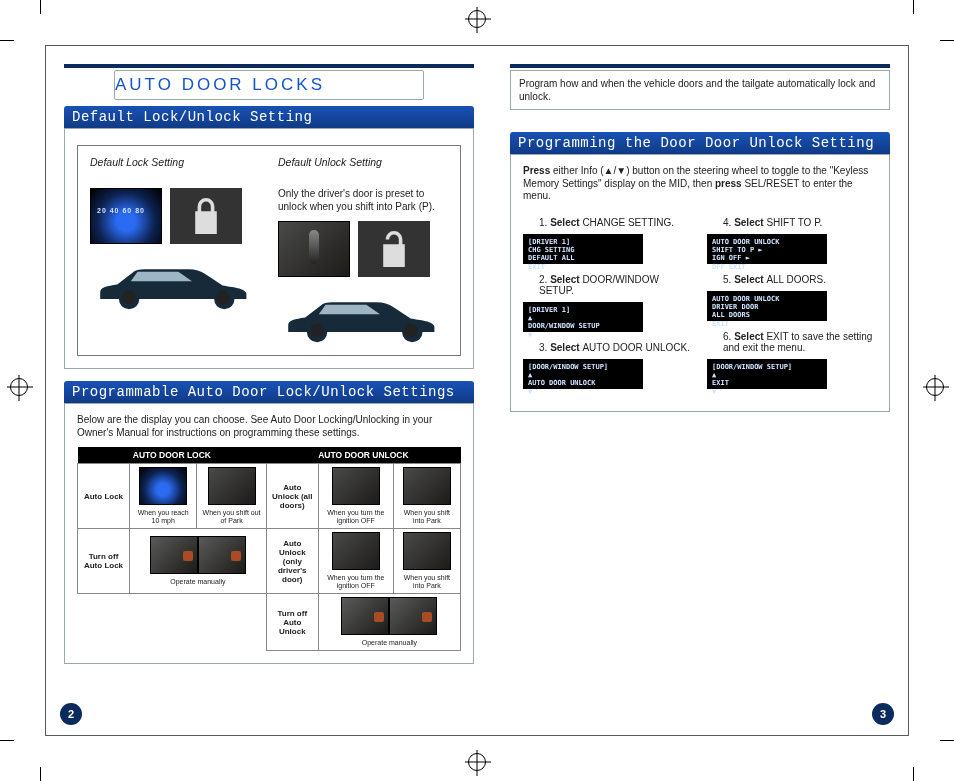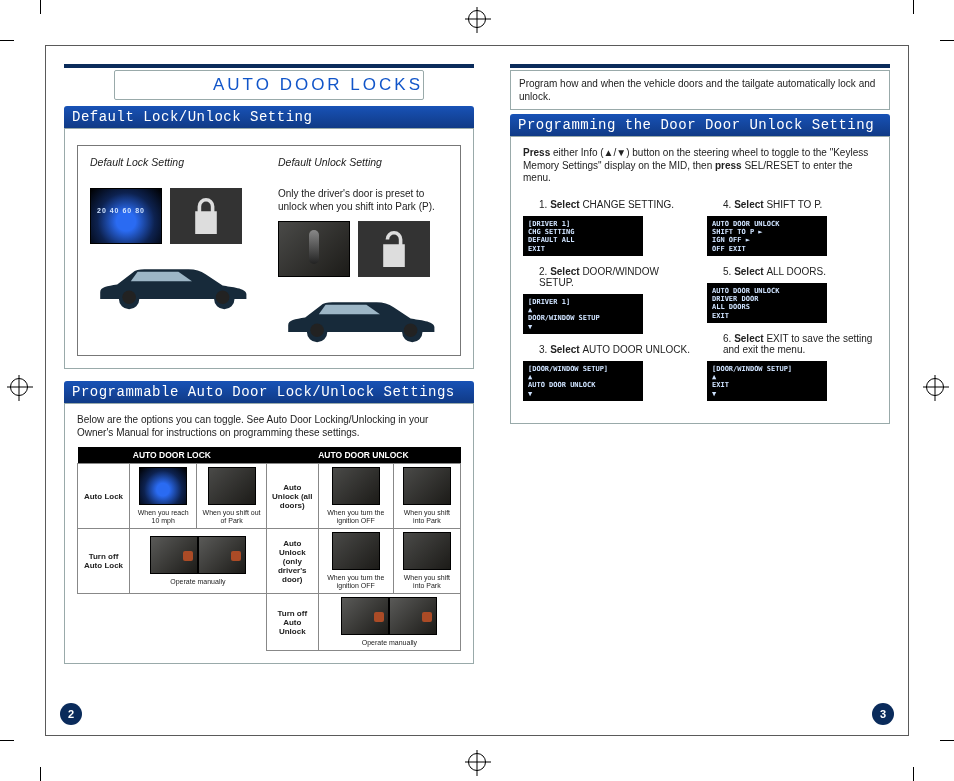--- a/index.html
+++ b/index.html
@@ -14,21 +14,21 @@
   .reg::before,.reg::after{content:"";position:absolute;background:#000}
   .reg::before{left:50%;top:-4px;width:1px;height:26px;transform:translateX(-.5px)}
   .reg::after{top:50%;left:-4px;height:1px;width:26px;transform:translateY(-.5px)}
   .page{position:absolute;left:45px;right:45px;top:45px;bottom:45px;border:1px solid #5a5a5a}
   .spread{display:flex;height:100%}
   .col{flex:1;padding:18px 18px 30px 18px;position:relative}
   .col+.col{border-left:0px solid transparent}
   .pnum{position:absolute;bottom:10px;width:22px;height:22px;border-radius:50%;background:#0a2b5b;color:#fff;font:700 11px/22px sans-serif;text-align:center}
   .pnum.l{left:14px}.pnum.r{right:14px}
   .rule{height:4px;background:linear-gradient(#0a2b5b,#0a2b5b);margin-bottom:2px;border-top:3px solid #0a2b5b;border-bottom:1px solid #0a2b5b;background:transparent}
-  .titlebar{background:#fff;border:1px solid #9aa;border-radius:2px;padding:4px 0;text-align:right;margin:0 50px 6px 50px;letter-spacing:3px;color:#1155c9;font-weight:400;font-size:17px;font-family:"DIN Condensed","Arial Narrow",sans-serif}
+  .titlebar{background:#fff;border:1px solid #9aa;border-radius:2px;padding:4px 0;text-align:left;margin:0 50px 6px 50px;letter-spacing:3px;color:#1155c9;font-weight:400;font-size:17px;font-family:"DIN Condensed","Arial Narrow",sans-serif}
   .secthead{background:linear-gradient(#1852b6,#103a86);color:#fff;font-family:Liberation Mono, monospace;font-size:14px;letter-spacing:.5px;padding:3px 8px;border-radius:3px 3px 0 0}
   .box{border:1px solid #9aa;padding:10px 12px 12px 12px;margin-bottom:12px;background:#fff}
   .box.inner{border:1px solid #777;margin:6px 0 0 0}
   .twocol{display:flex;gap:18px}
   .twocol>div{flex:1}
   .ital{font-style:italic;font-size:10.5px;margin-bottom:20px}
   .bodyt{font-size:10px;line-height:1.25}
   .imgrow{display:flex;gap:8px;margin-top:8px}
   .speedo{width:72px;height:56px;background:radial-gradient(circle at 50% 60%,#2a6bf2 20%,#0d2250 60%,#000 100%);border:1px solid #000;position:relative}
   .speedo::after{content:"20 40 60 80";position:absolute;left:6px;top:18px;color:#cfe3ff;font:700 7px sans-serif;letter-spacing:1px}
@@ -41,25 +41,25 @@
   .progtable{width:100%;border-collapse:collapse;font-size:8px}
   .progtable th{background:#000;color:#fff;font-size:8.5px;padding:3px 4px;font-weight:700}
   .progtable td{border:1px solid #888;padding:3px 4px;text-align:center;vertical-align:middle}
   .progtable td.lbl{font-weight:700;width:52px}
   .thumb{width:48px;height:38px;display:inline-block;background:#2b2e33;border:1px solid #000;position:relative}
   .thumb.sp{background:radial-gradient(circle at 50% 60%,#2a6bf2 20%,#0d2250 60%,#000 100%)}
   .thumb.sh{background:linear-gradient(135deg,#4a4a48,#1c1b18)}
   .thumb.dr{background:linear-gradient(135deg,#5a5a58,#1c1b18)}
   .thumb.dr::after{content:"";position:absolute;right:4px;top:14px;width:10px;height:10px;background:#ab4b26;border-radius:2px}
   .cap{font-size:7px;line-height:1.15;padding-top:2px}
-  .intro{font-size:10px;line-height:1.3;border:1px solid #9aa;padding:6px 8px;margin-bottom:4px}
+  .intro{font-size:10px;line-height:1.3;border:1px solid #9aa;padding:6px 8px;margin-bottom:22px}
   .steps{display:flex;gap:14px;font-size:10px;margin-top:8px}
   .steps>div{flex:1}
   .step{margin:6px 0 6px 16px}
-  .mid{width:120px;height:40px;background:#000;color:#cfe3ff;font:700 7px/1.2 monospace;padding:3px 4px;margin:4px 4px 10px 0;border:1px solid #000}
+  .mid{width:120px;height:30px;background:#000;color:#cfe3ff;font:700 7px/1.2 monospace;padding:3px 4px;margin:4px 4px 10px 0;border:1px solid #000}
   b{font-weight:700}
 </style>
 </head>
 <body>
 
 <div class="cropmarks">
   <div class="cm top" style="left:40px"></div>
     <div class="cm top" style="right:40px"></div>
   <div class="cm bot" style="left:40px"></div>
     <div class="cm bot" style="right:40px"></div>
@@ -122,21 +122,21 @@
                     <path fill="#9db6c6" d="M56 18h48l16 11H48z"></path>
                   </svg>
             </div>
           </div>
         </div>
       </div>
     </div>
 
     <div class="secthead">Programmable Auto Door Lock/Unlock Settings</div>
     <div class="box">
-      <div class="bodyt" style="margin-bottom:8px">Below are the options you can toggle. See Auto Door Locking/Unlocking in your Owner's Manual for instructions on programming these settings.</div>
+      <div class="bodyt" style="margin-bottom:8px">Below are the display you can choose. See Auto Door Locking/Unlocking in your Owner's Manual for instructions on programming these settings.</div>
       <table class="progtable">
         <tbody>
               <tr>
           <th colspan="3">AUTO DOOR LOCK</th>
           <th colspan="3">AUTO DOOR UNLOCK</th>
         </tr>
         <tr>
           <td class="lbl">Auto Lock</td>
           <td><div class="thumb sp"></div><div class="cap">When you reach 10 mph</div></td>
           <td><div class="thumb sh"></div><div class="cap">When you shift out of Park</div></td>

